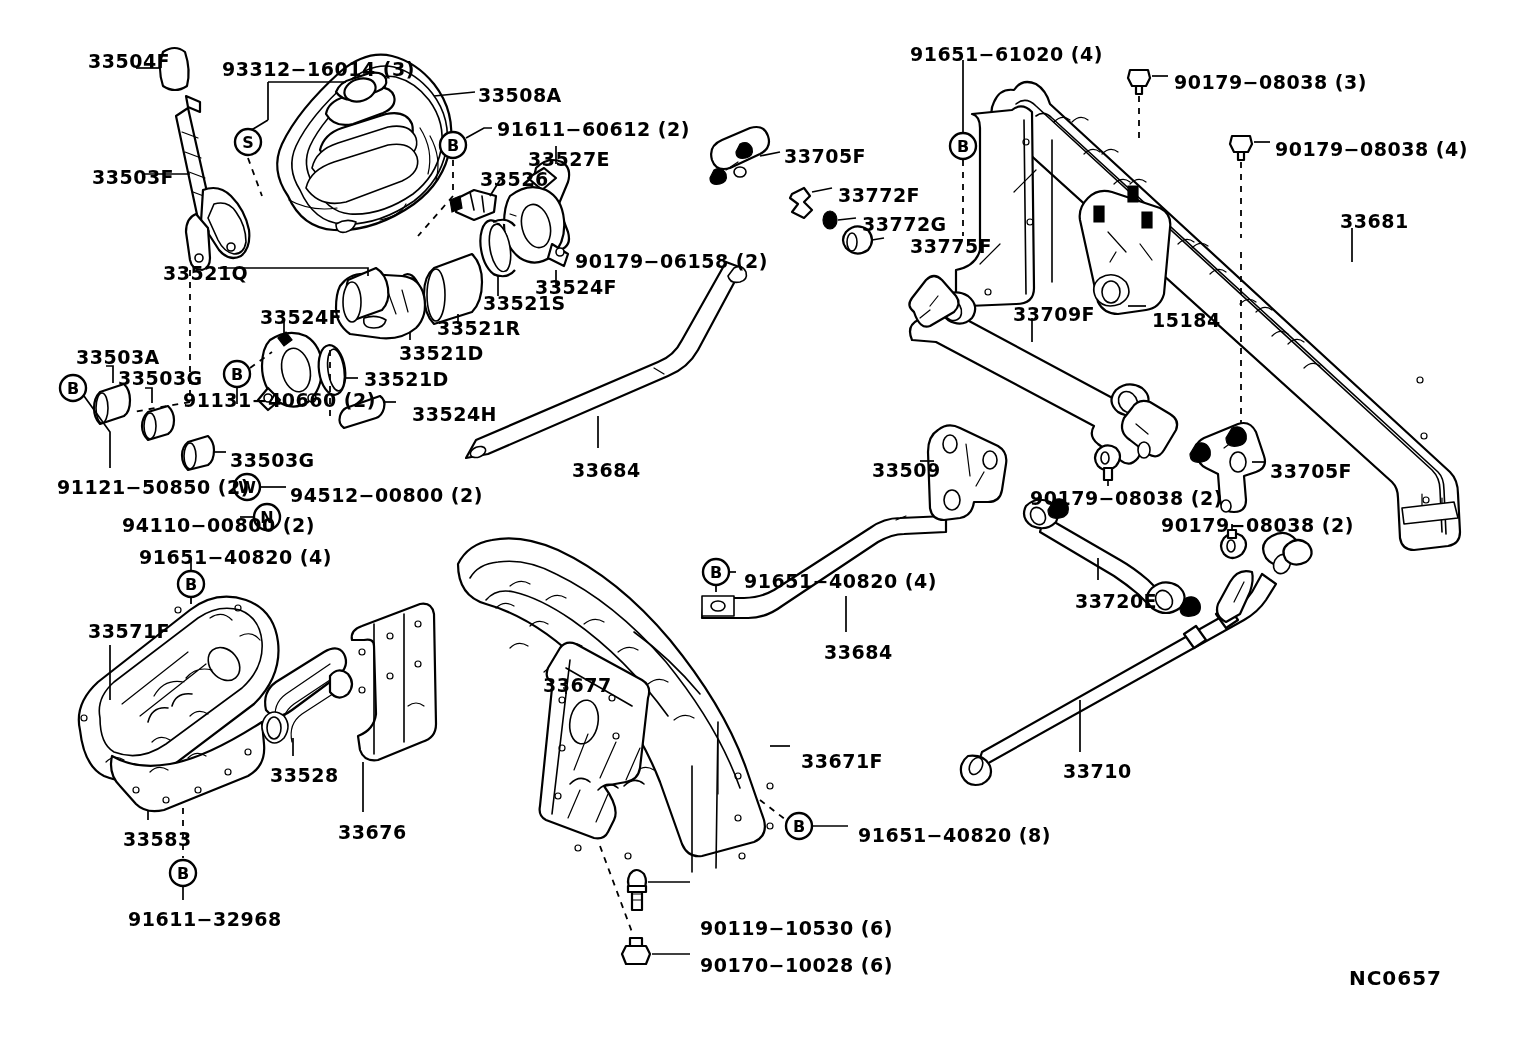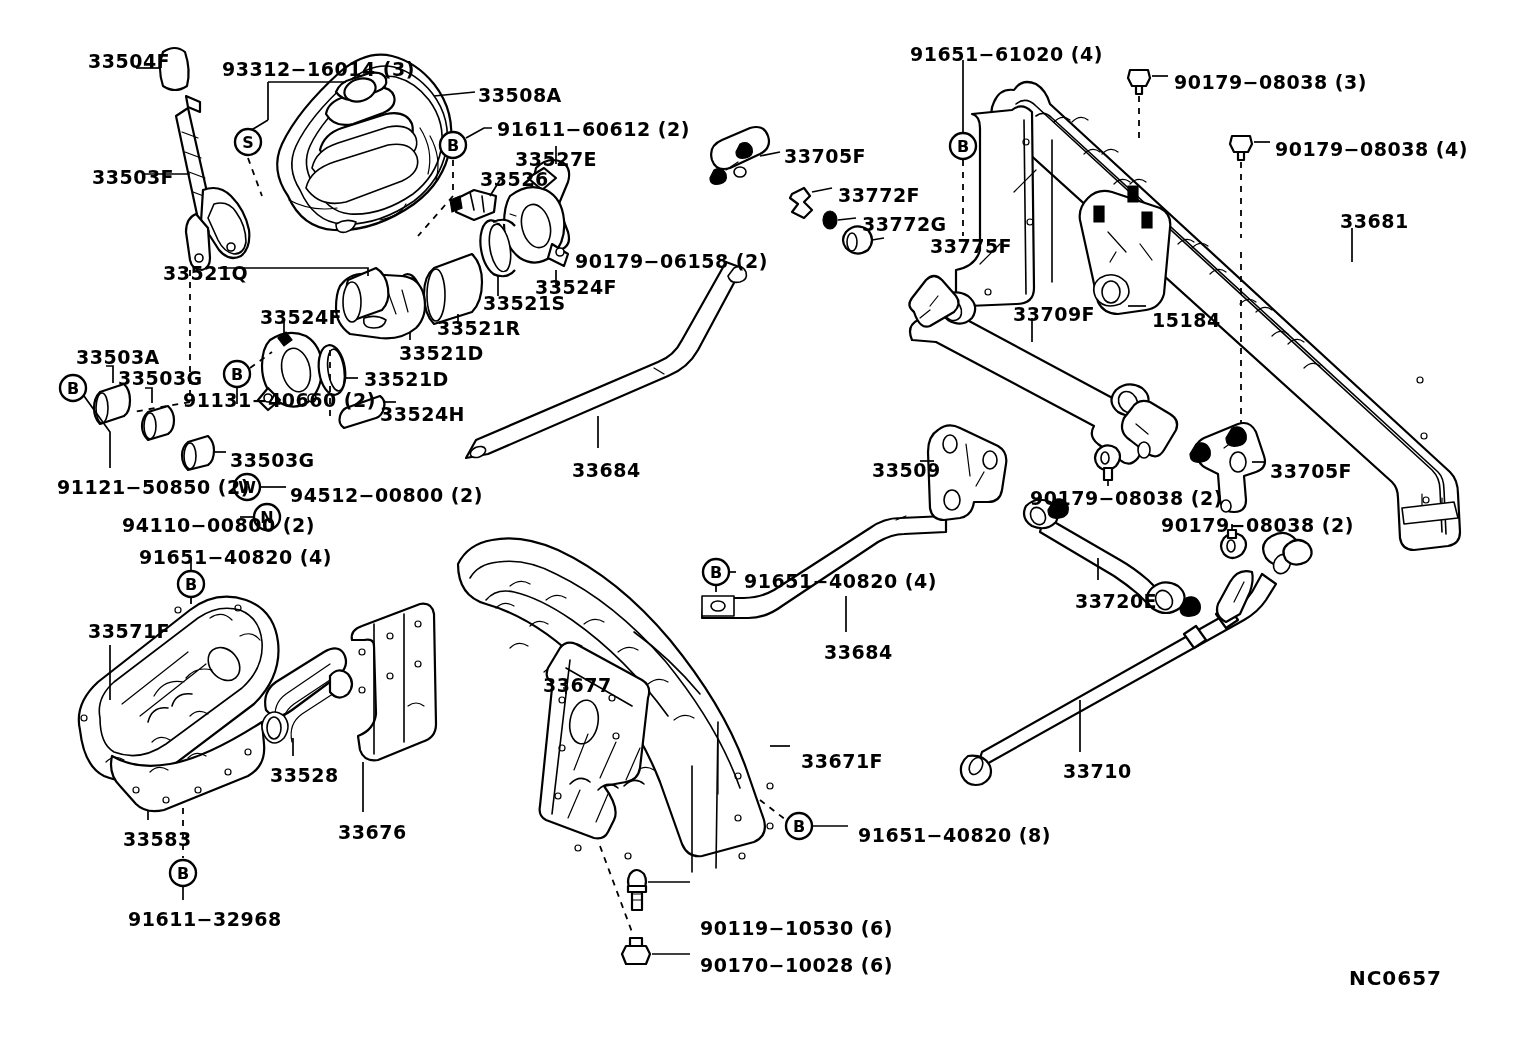--- a/index.html
+++ b/index.html
@@ -512,38 +512,38 @@
     </g>
     <path class="ld" d="M1080,700 L1080,752"></path>
 
   </svg>
 
   <div class="lbl" style="left:88px;top:52px">33504F</div>
   <div class="lbl" style="left:222px;top:60px">93312−16014 (3)</div>
   <div class="lbl" style="left:478px;top:86px">33508A</div>
   <div class="lbl" style="left:497px;top:120px">91611−60612 (2)</div>
   <div class="lbl" style="left:92px;top:168px">33503F</div>
-  <div class="lbl" style="left:515px;top:150px">33527E</div>
+  <div class="lbl" style="left:528px;top:150px">33527E</div>
   <div class="lbl" style="left:480px;top:170px">33526</div>
   <div class="lbl" style="left:784px;top:147px">33705F</div>
   <div class="lbl" style="left:838px;top:186px">33772F</div>
   <div class="lbl" style="left:862px;top:215px">33772G</div>
-  <div class="lbl" style="left:930px;top:237px">33775F</div>
+  <div class="lbl" style="left:910px;top:237px">33775F</div>
   <div class="lbl" style="left:575px;top:252px">90179−06158 (2)</div>
   <div class="lbl" style="left:535px;top:278px">33524F</div>
   <div class="lbl" style="left:483px;top:294px">33521S</div>
   <div class="lbl" style="left:163px;top:264px">33521Q</div>
   <div class="lbl" style="left:437px;top:319px">33521R</div>
   <div class="lbl" style="left:399px;top:344px">33521D</div>
   <div class="lbl" style="left:260px;top:308px">33524F</div>
   <div class="lbl" style="left:364px;top:370px">33521D</div>
   <div class="lbl" style="left:76px;top:348px">33503A</div>
   <div class="lbl" style="left:118px;top:369px">33503G</div>
   <div class="lbl" style="left:183px;top:391px">91131−40660 (2)</div>
-  <div class="lbl" style="left:380px;top:405px">33524H</div>
+  <div class="lbl" style="left:412px;top:405px">33524H</div>
   <div class="lbl" style="left:230px;top:451px">33503G</div>
   <div class="lbl" style="left:57px;top:478px">91121−50850 (2)</div>
   <div class="lbl" style="left:290px;top:486px">94512−00800 (2)</div>
   <div class="lbl" style="left:122px;top:516px">94110−00800 (2)</div>
   <div class="lbl" style="left:139px;top:548px">91651−40820 (4)</div>
   <div class="lbl" style="left:88px;top:622px">33571F</div>
   <div class="lbl" style="left:270px;top:766px">33528</div>
   <div class="lbl" style="left:123px;top:830px">33583</div>
   <div class="lbl" style="left:128px;top:910px">91611−32968</div>
   <div class="lbl" style="left:338px;top:823px">33676</div>

